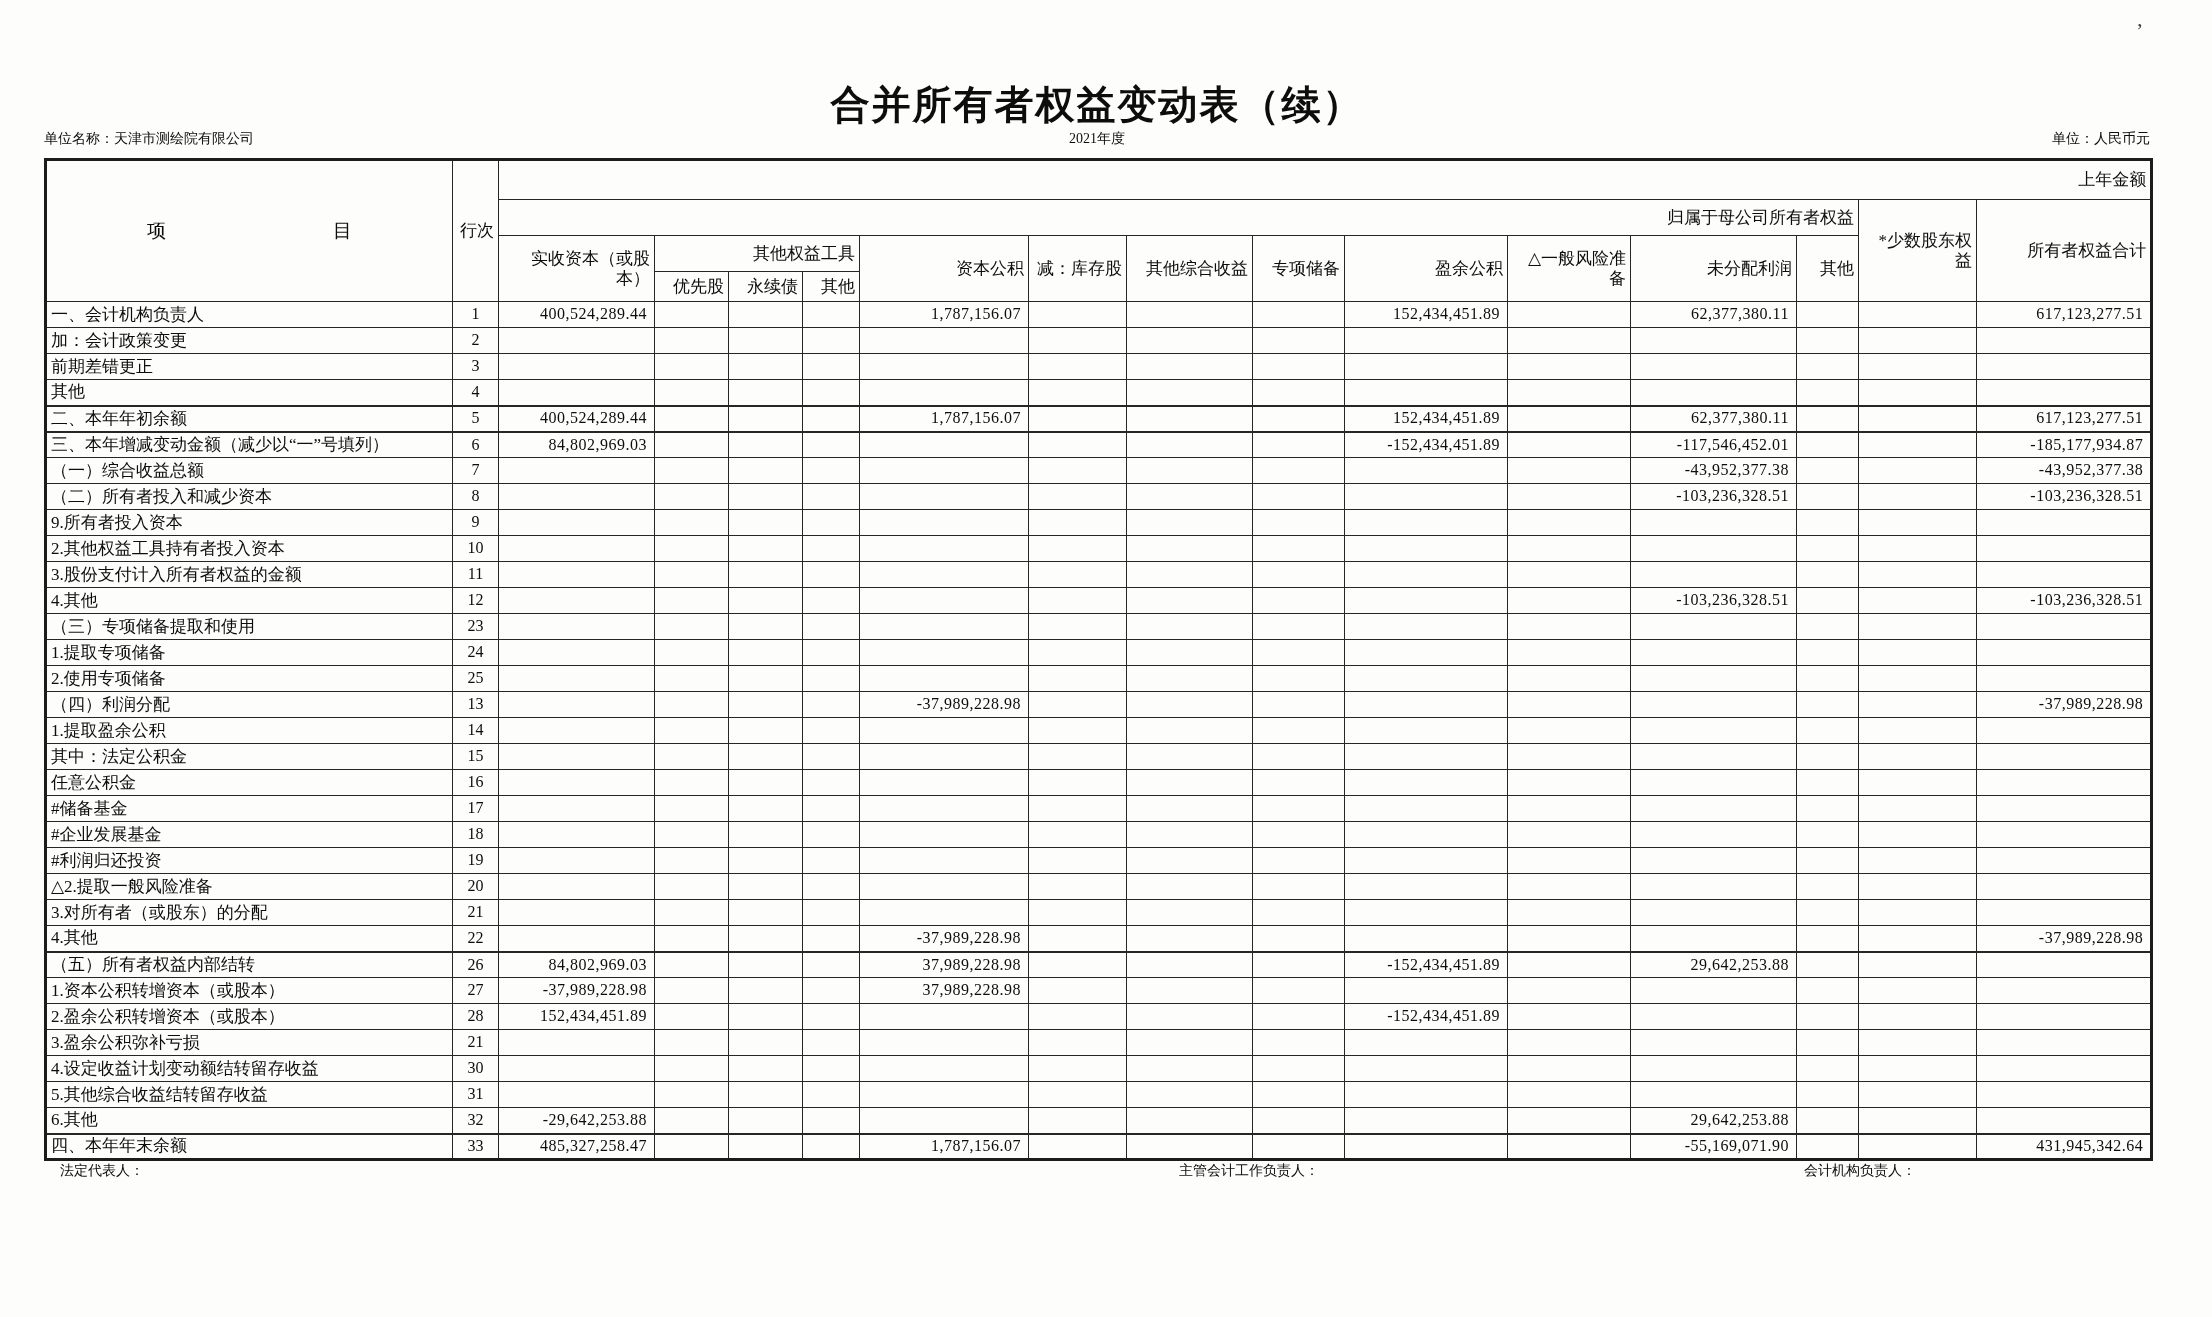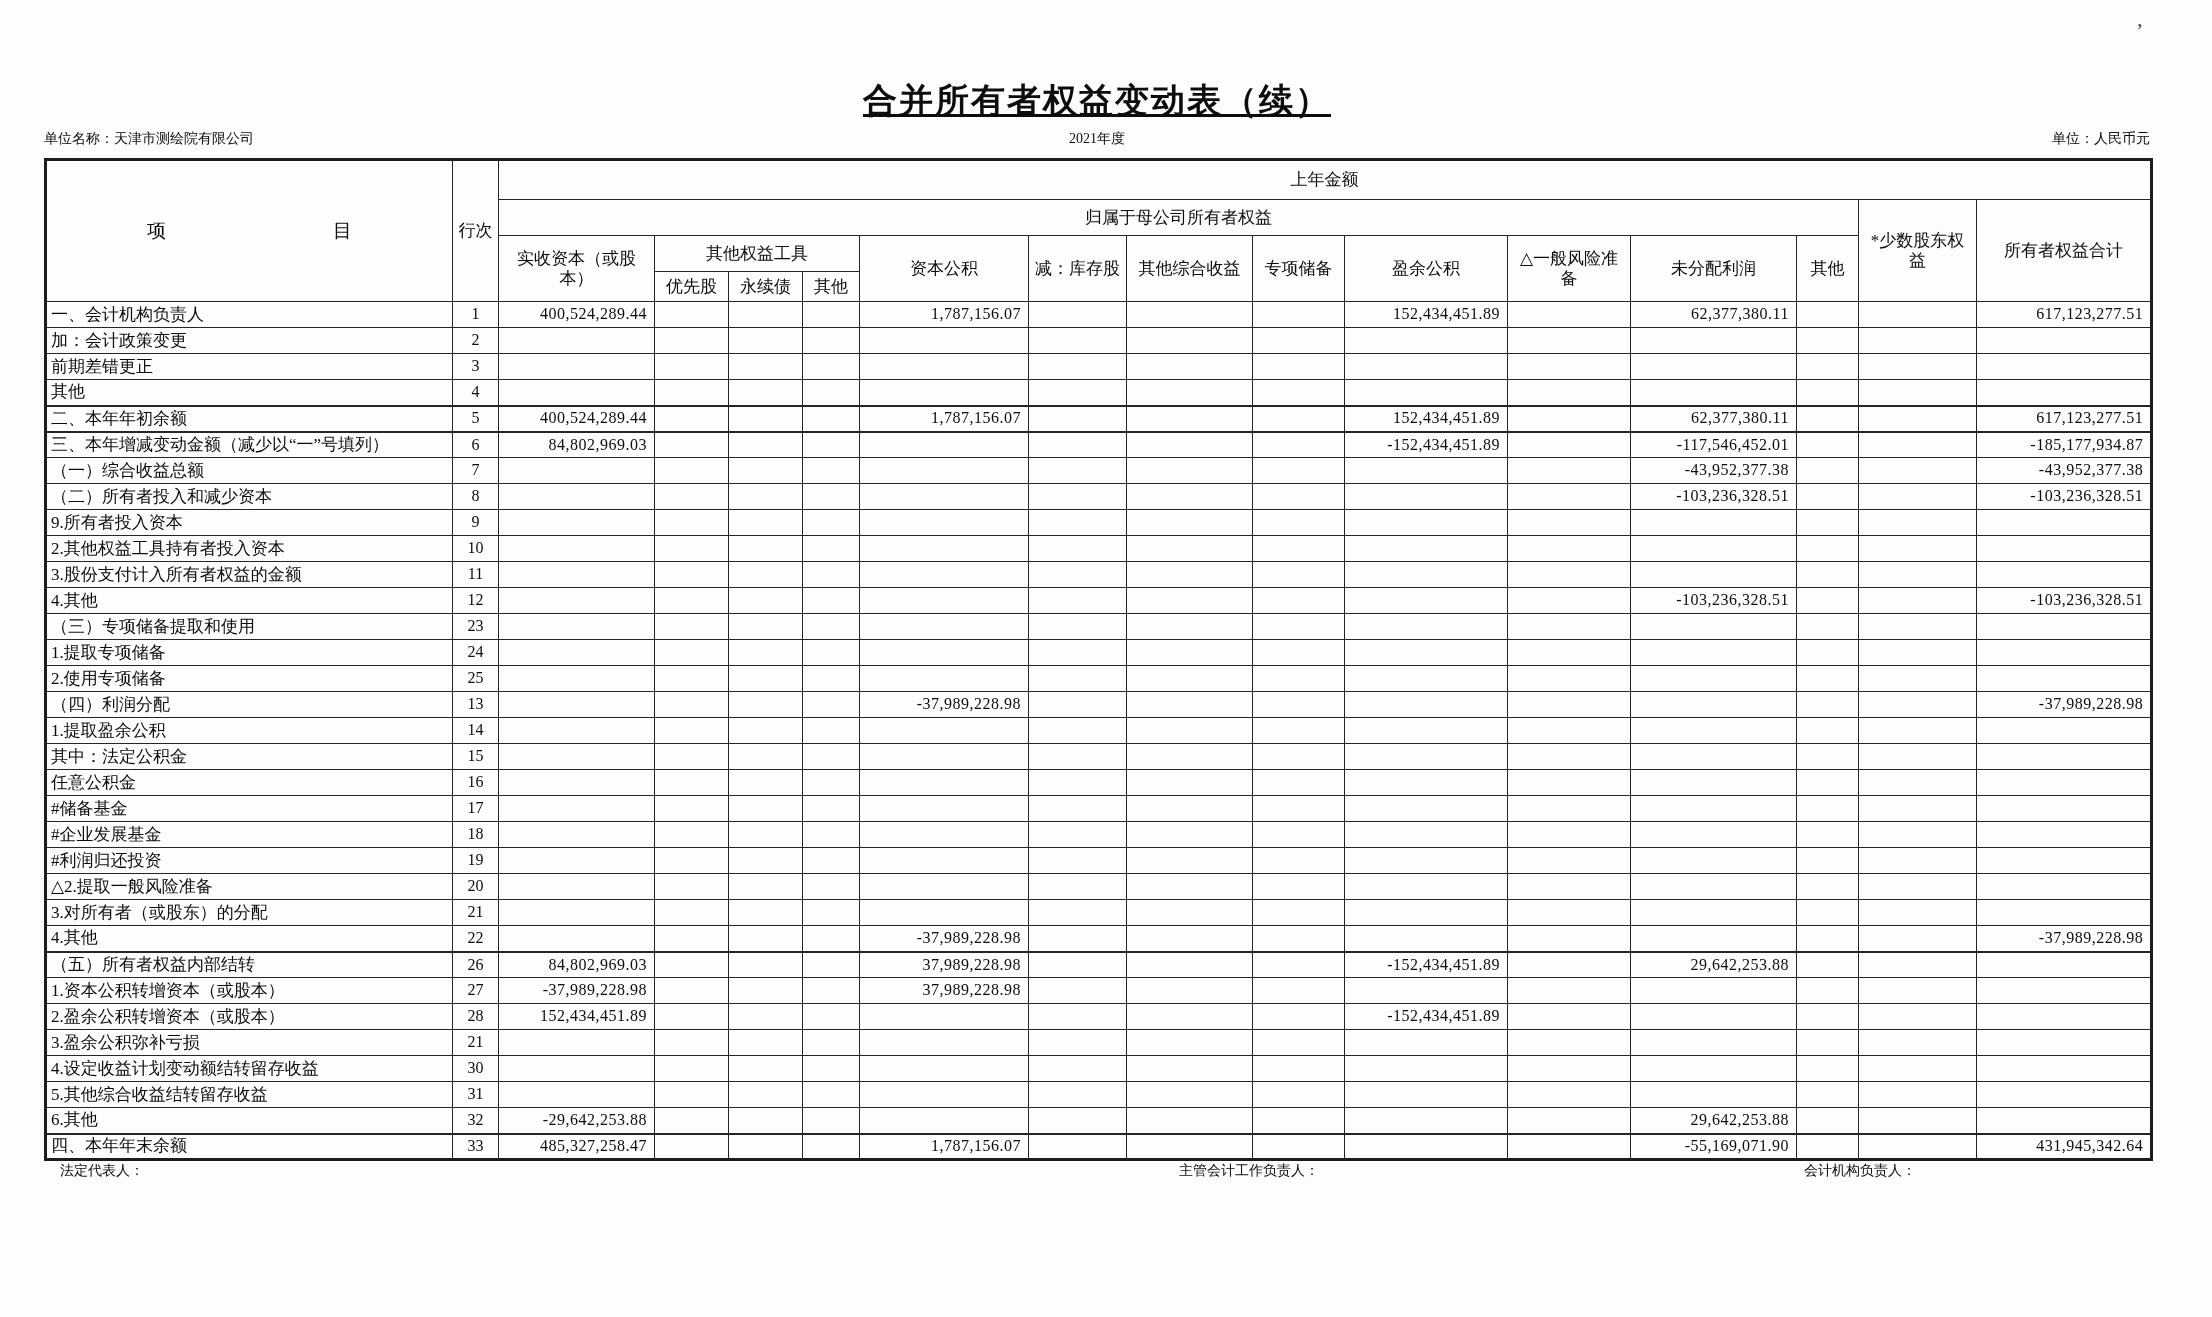--- a/index.html
+++ b/index.html
@@ -3,42 +3,41 @@
 <meta charset="utf-8">
 <style>
   html,body{margin:0;padding:0;}
   body{
     width:2212px;height:1317px;position:relative;
     background:#fdfdfb;color:#0d0d0d;
     font-family:"Liberation Serif","DejaVu Serif",serif;
   }
   .title{
     position:absolute;top:78px;left:44px;width:2106px;
-    text-align:center;font-size:34px;font-weight:bold;letter-spacing:2px;
+    text-align:center;font-size:39px;font-weight:bold;letter-spacing:2px;
     font-family:"DejaVu Sans","Liberation Sans",sans-serif;
-    text-decoration:underline;
   }
   .meta{
     position:absolute;top:130px;left:44px;width:2106px;height:24px;font-size:14px;
   }
   .meta .unit-name{position:absolute;left:0;top:0;}
   .meta .period{position:absolute;left:0;width:100%;text-align:center;top:0;}
   .meta .currency{position:absolute;right:0;top:0;}
   .artifact{position:absolute;top:18px;left:2136px;font-size:22px;color:#444;}
 
   table.sheet{
     position:absolute;top:158px;left:44px;
     border-collapse:collapse;table-layout:fixed;width:2106px;
     font-size:17px;
   }
   .sheet th,.sheet td{
     border:1px solid #262626;padding:0 4px;overflow:hidden;
     font-weight:normal;line-height:1.15;
   }
-  .sheet thead th{text-align:center;vertical-align:middle;}
+  .sheet thead th{text-align:right;vertical-align:middle;}
   .sheet{border:3px solid #1c1c1c;}
   .hr1{height:40px;}
   .hr2{height:36px;}
   .hr3{height:36px;}
   .hr4{height:30px;}
   .sheet tbody tr{height:26px;}
   .sheet tbody td{white-space:nowrap;}
   td.c-item{text-align:left;}
   td.c-line{text-align:center;font-size:16px;}
   td.c-num{

